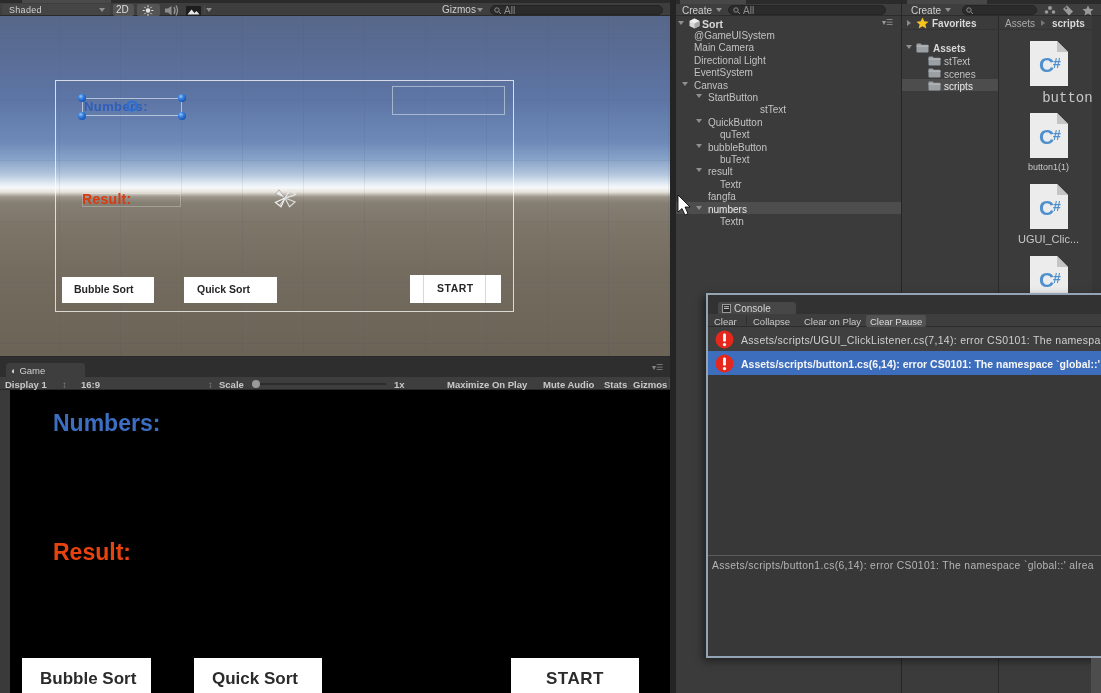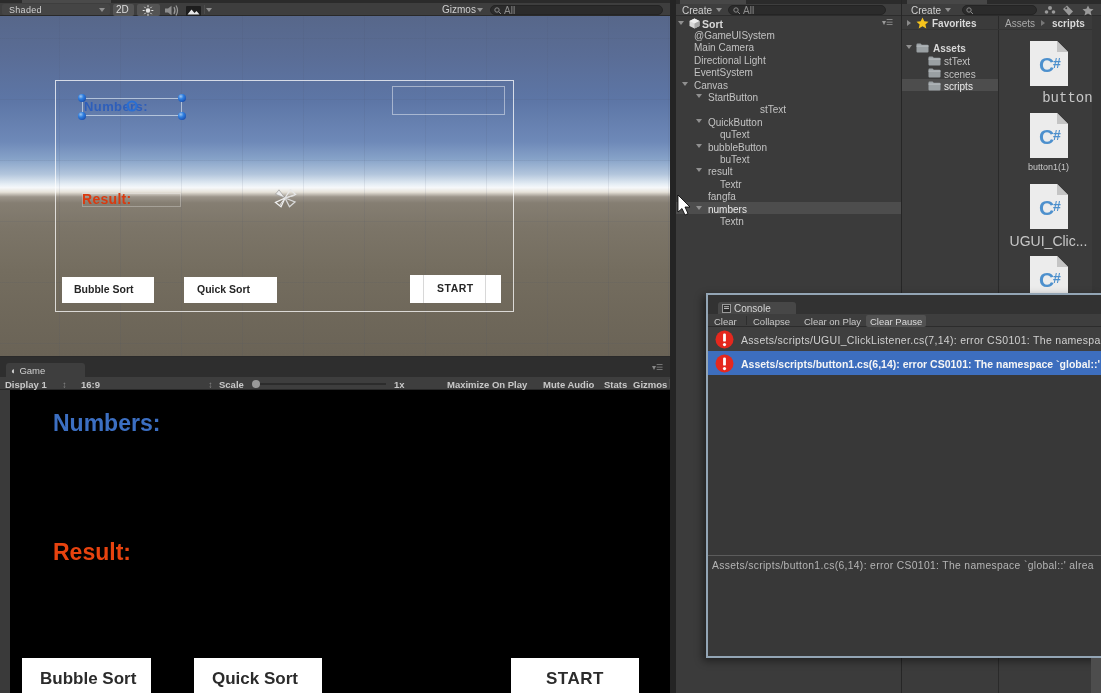--- a/index.html
+++ b/index.html
@@ -289,21 +289,21 @@
           <text x="9" y="31" font-family="Liberation Sans" font-size="21" font-weight="bold" fill="#4d90cd">C</text>
           <text x="23" y="27" font-family="Liberation Sans" font-size="14" font-weight="bold" fill="#4d90cd">#</text>
         </svg>
         <div class="t" style="left:0;top:161.5px;width:294px;text-align:center;color:#c8c8c8;font-size:9px;transform:translateX(0);left:0;width:100%;padding-left:94px;">button1(1)</div>
         <svg class="abs" style="left:128px;top:184px;" width="38" height="45" viewBox="0 0 38 45">
           <path d="M0 0 L27 0 L38 11 L38 45 L0 45 Z" fill="#ececec"></path>
           <path d="M27 0 L27 11 L38 11 Z" fill="#c4c4c4"></path>
           <text x="9" y="31" font-family="Liberation Sans" font-size="21" font-weight="bold" fill="#4d90cd">C</text>
           <text x="23" y="27" font-family="Liberation Sans" font-size="14" font-weight="bold" fill="#4d90cd">#</text>
         </svg>
-        <div class="t" style="left:0;top:233px;width:294px;text-align:center;color:#c8c8c8;font-size:14px;transform:translateX(0);left:0;width:100%;padding-left:94px;">UGUI_Clic...</div>
+        <div class="t" style="left:0;top:233px;width:294px;text-align:center;color:#c8c8c8;font-size:11px;transform:translateX(0);left:0;width:100%;padding-left:94px;">UGUI_Clic...</div>
         <svg class="abs" style="left:128px;top:255.5px;" width="38" height="45" viewBox="0 0 38 45">
           <path d="M0 0 L27 0 L38 11 L38 45 L0 45 Z" fill="#ececec"></path>
           <path d="M27 0 L27 11 L38 11 Z" fill="#c4c4c4"></path>
           <text x="9" y="31" font-family="Liberation Sans" font-size="21" font-weight="bold" fill="#4d90cd">C</text>
           <text x="23" y="27" font-family="Liberation Sans" font-size="14" font-weight="bold" fill="#4d90cd">#</text>
         </svg>
       </div>
 
     <div class="abs" style="left:190px;top:16px;width:10px;height:677px;background:#363636;"></div>
   </div>

